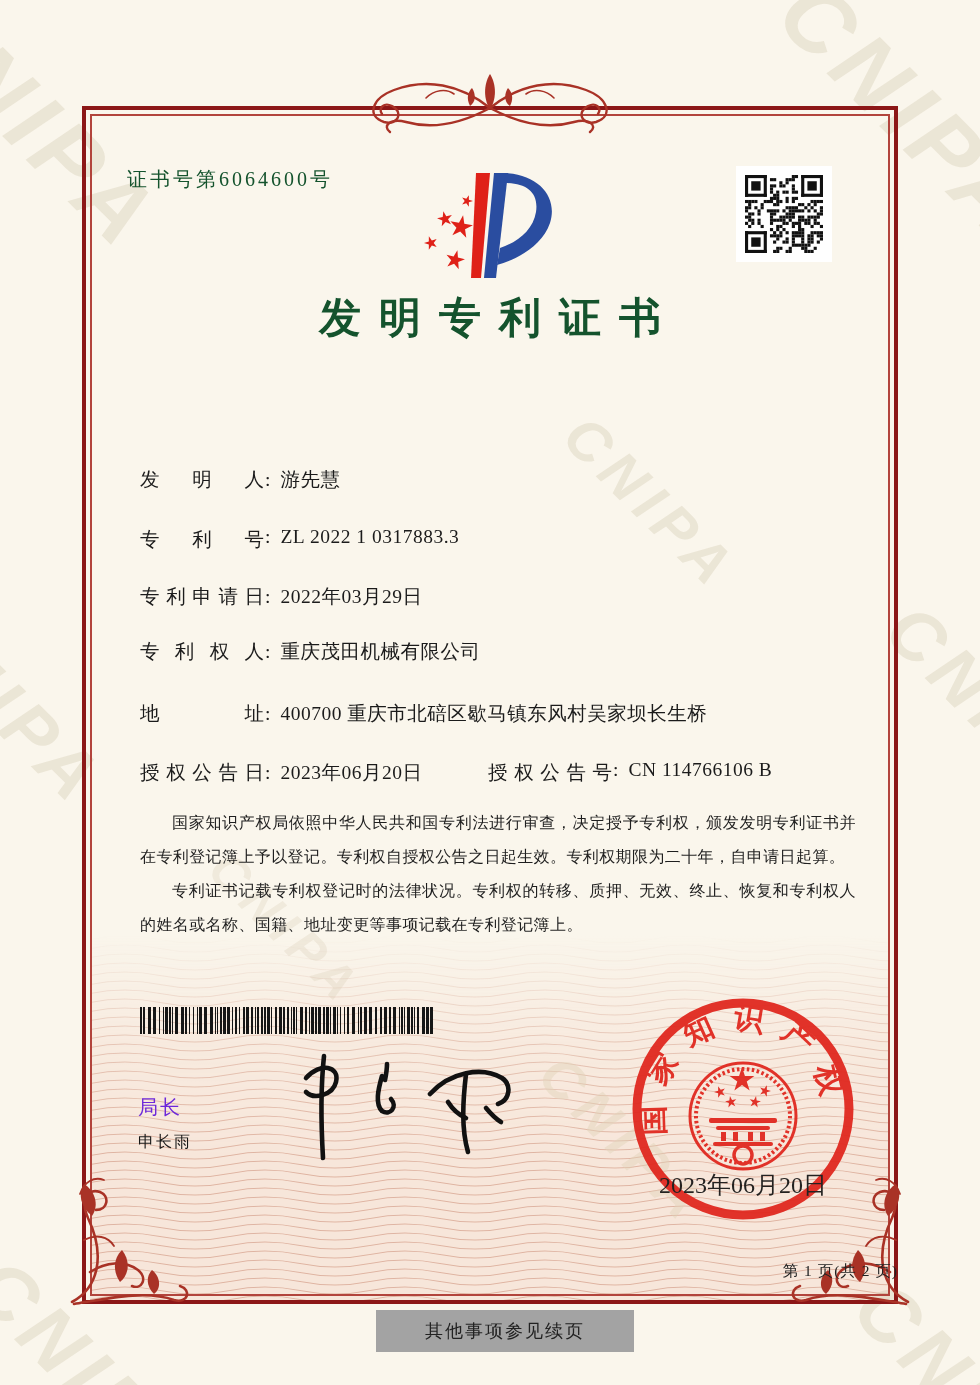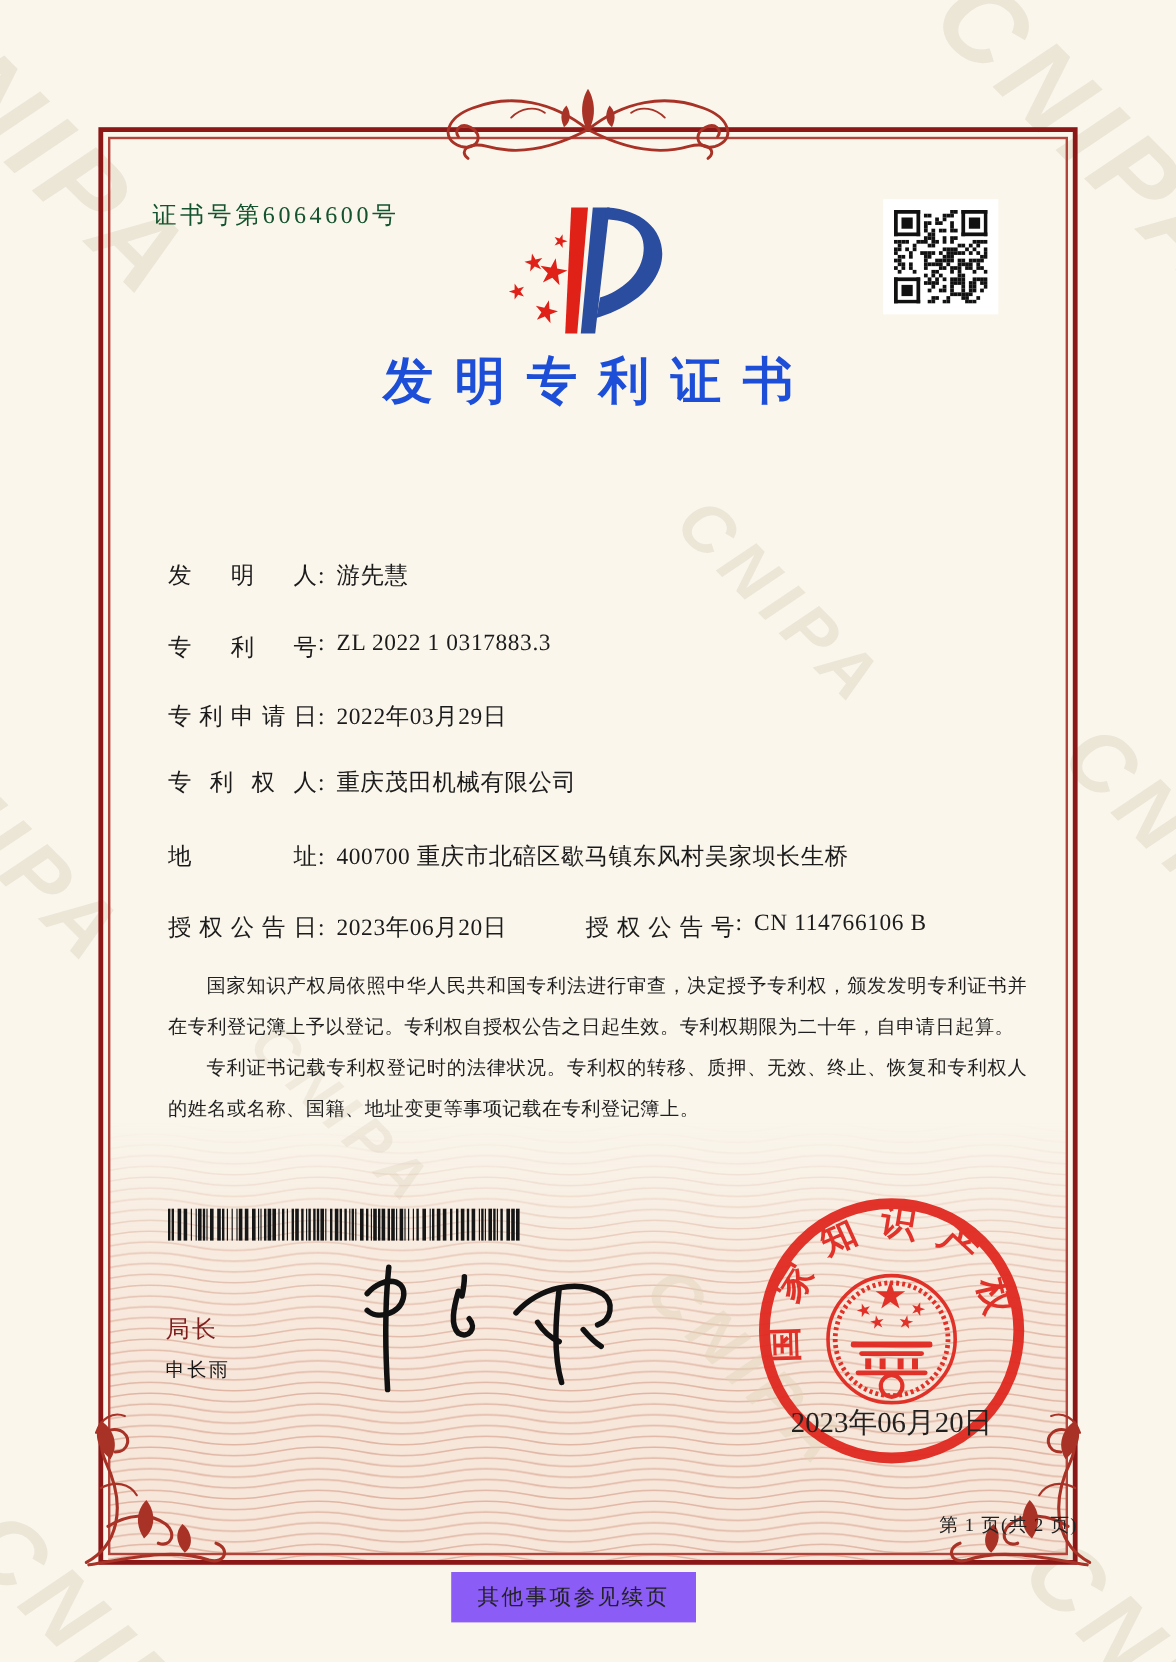--- a/index.html
+++ b/index.html
@@ -29,45 +29,45 @@
   .frame2{position:absolute;left:90px;top:114px;width:800px;height:1182px;
     border:2px solid #b2443c;box-sizing:border-box;z-index:3;pointer-events:none;}
   .flourish{position:absolute;z-index:4;pointer-events:none;}
 
   
   .certno{position:absolute;left:127px;top:166px;font-size:20px;letter-spacing:3px;color:#14532d;z-index:5;}
   .logo{position:absolute;left:416px;top:160px;z-index:5;}
   .qrbox{position:absolute;left:736px;top:166px;width:96px;height:96px;background:#ffffff;z-index:5;
     display:flex;align-items:center;justify-content:center;}
   .title{position:absolute;left:82px;top:290px;width:816px;text-align:center;
-    font-size:42px;font-weight:bold;color:#1d4ed8;letter-spacing:18px;text-indent:18px;z-index:5;}
+    font-size:42px;font-weight:bold;color:#14532d;letter-spacing:18px;text-indent:18px;z-index:5;}
 
   .field-row{position:absolute;left:140px;width:724px;font-size:19.5px;color:#1b1b1b;z-index:5;}
   .flabel{display:inline-block;width:124px;text-align:justify;text-align-last:justify;vertical-align:top;}
   .fcolon{display:inline-block;margin:0 10px 0 1px;}
   .fvalue{letter-spacing:0.5px;}
   .pair2{position:absolute;left:348px;top:0;}
 
   .paras{position:absolute;left:140px;top:806px;width:716px;z-index:5;}
   .paras p{margin:0;text-indent:2em;font-size:16px;line-height:34px;
     text-align:justify;color:#1f1f1f;letter-spacing:0.4px;}
 
   .barcode{position:absolute;left:140px;top:1007px;z-index:5;}
 
-  .dtitle{position:absolute;left:138px;top:1094px;font-size:20px;color:#7f1d1d;z-index:5;
+  .dtitle{position:absolute;left:138px;top:1094px;font-size:20px;color:#6d28d9;z-index:5;
     font-family:"Liberation Sans","DejaVu Sans",sans-serif;letter-spacing:2px;}
   .dname{position:absolute;left:138px;top:1132px;font-size:16px;color:#161616;z-index:5;
     font-family:"Liberation Sans","DejaVu Sans",sans-serif;letter-spacing:2px;}
   .signature{position:absolute;left:290px;top:1050px;z-index:5;}
 
   .seal{position:absolute;left:628px;top:994px;z-index:6;}
 
   .pagenum{position:absolute;left:82px;top:1261px;width:816px;text-align:right;
     font-size:15.5px;color:#222;letter-spacing:1px;z-index:5;}
-  .contnote{position:absolute;left:376px;top:1310px;width:204px;height:42px;background:#8b5cf6;
+  .contnote{position:absolute;left:376px;top:1310px;width:258px;height:42px;background:#a3a3a3;
     display:flex;align-items:center;justify-content:center;font-size:18px;color:#222;
     letter-spacing:2px;z-index:5;}
 </style>
 </head>
 <body>
 
 <div class="sheet">
 
   <svg class="pinkzone" width="800" height="366">
     <defs>

